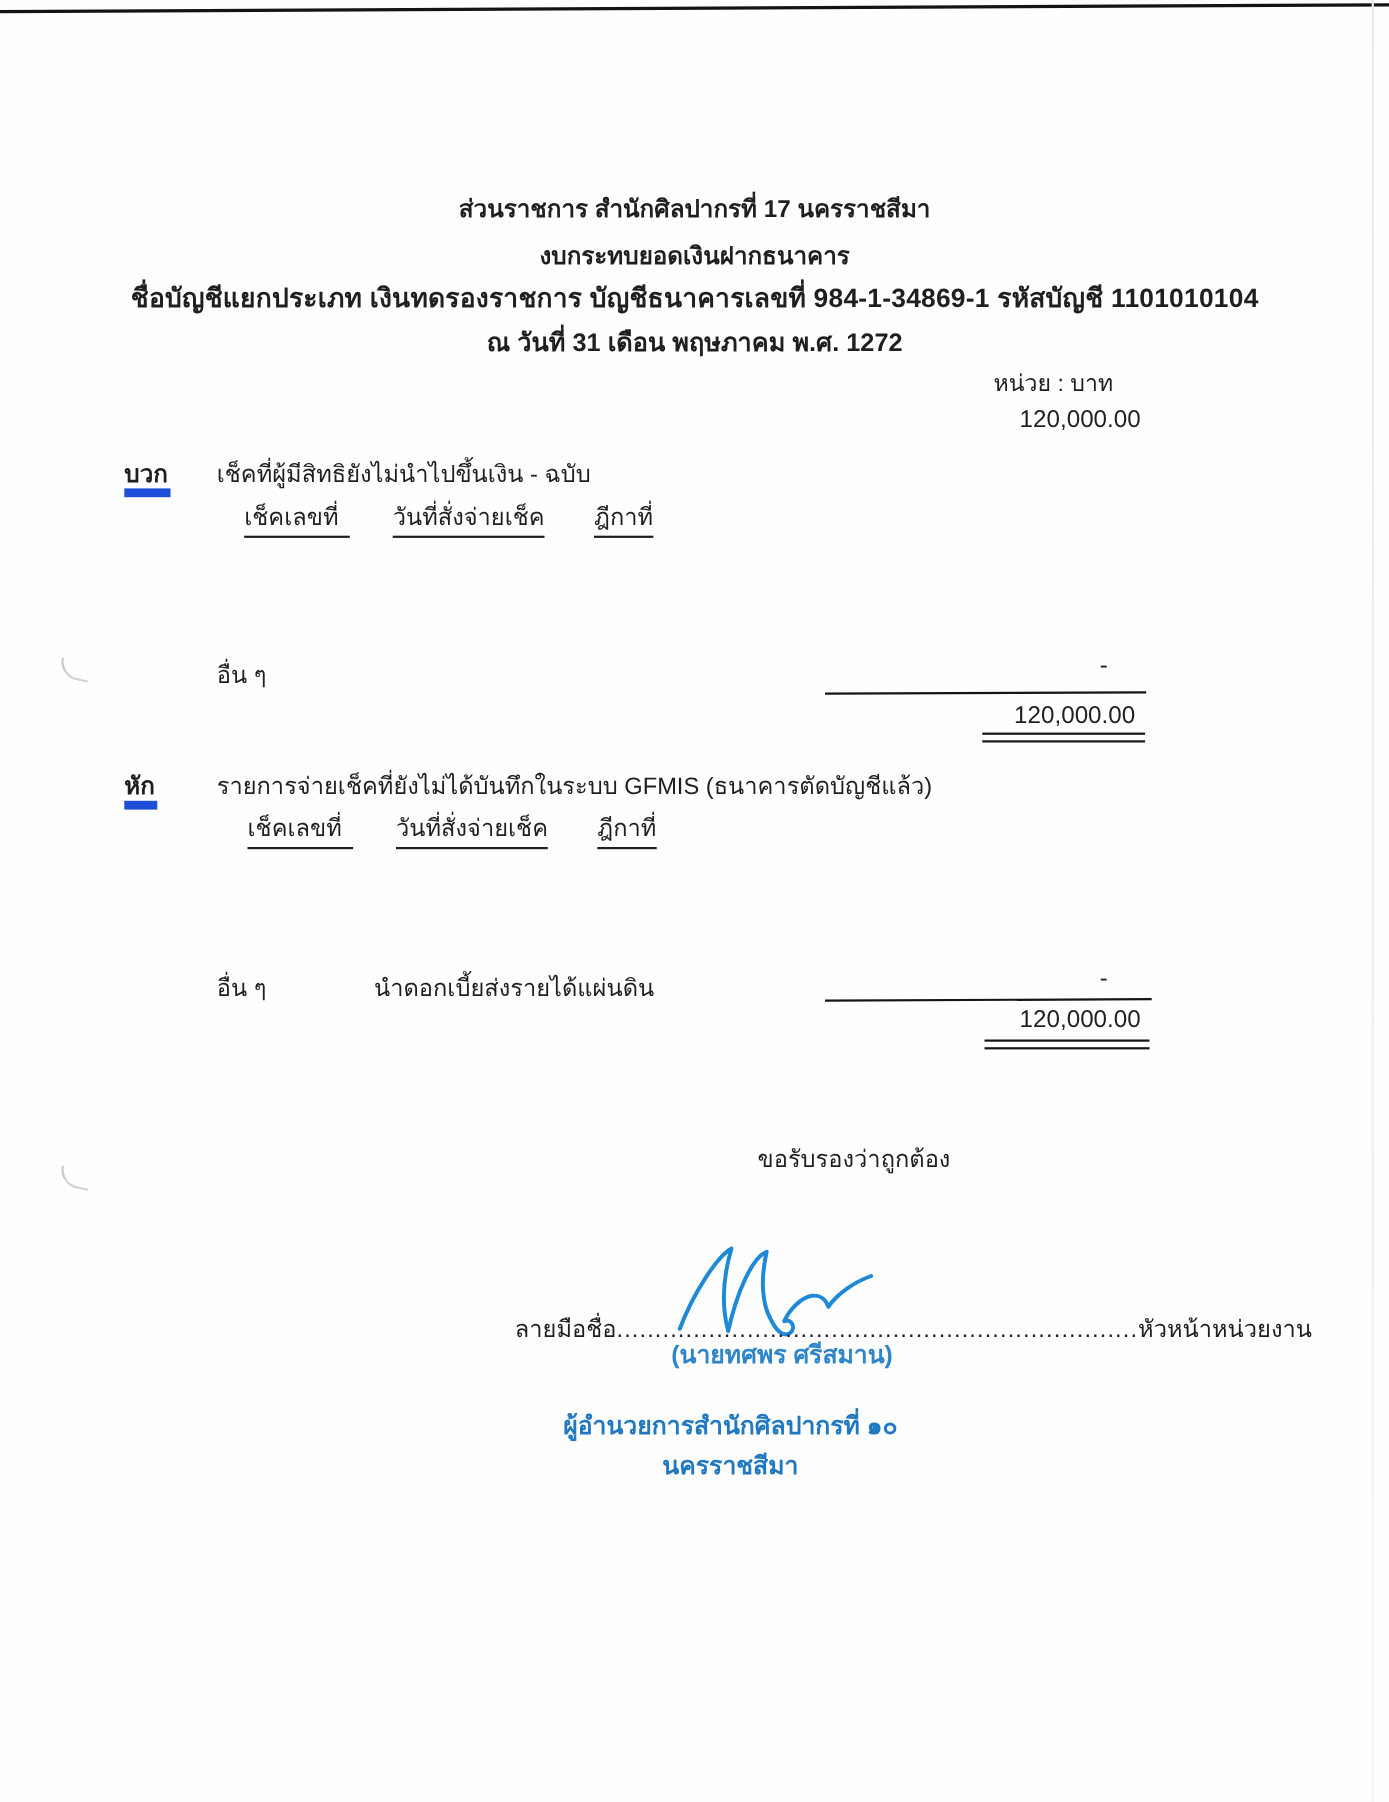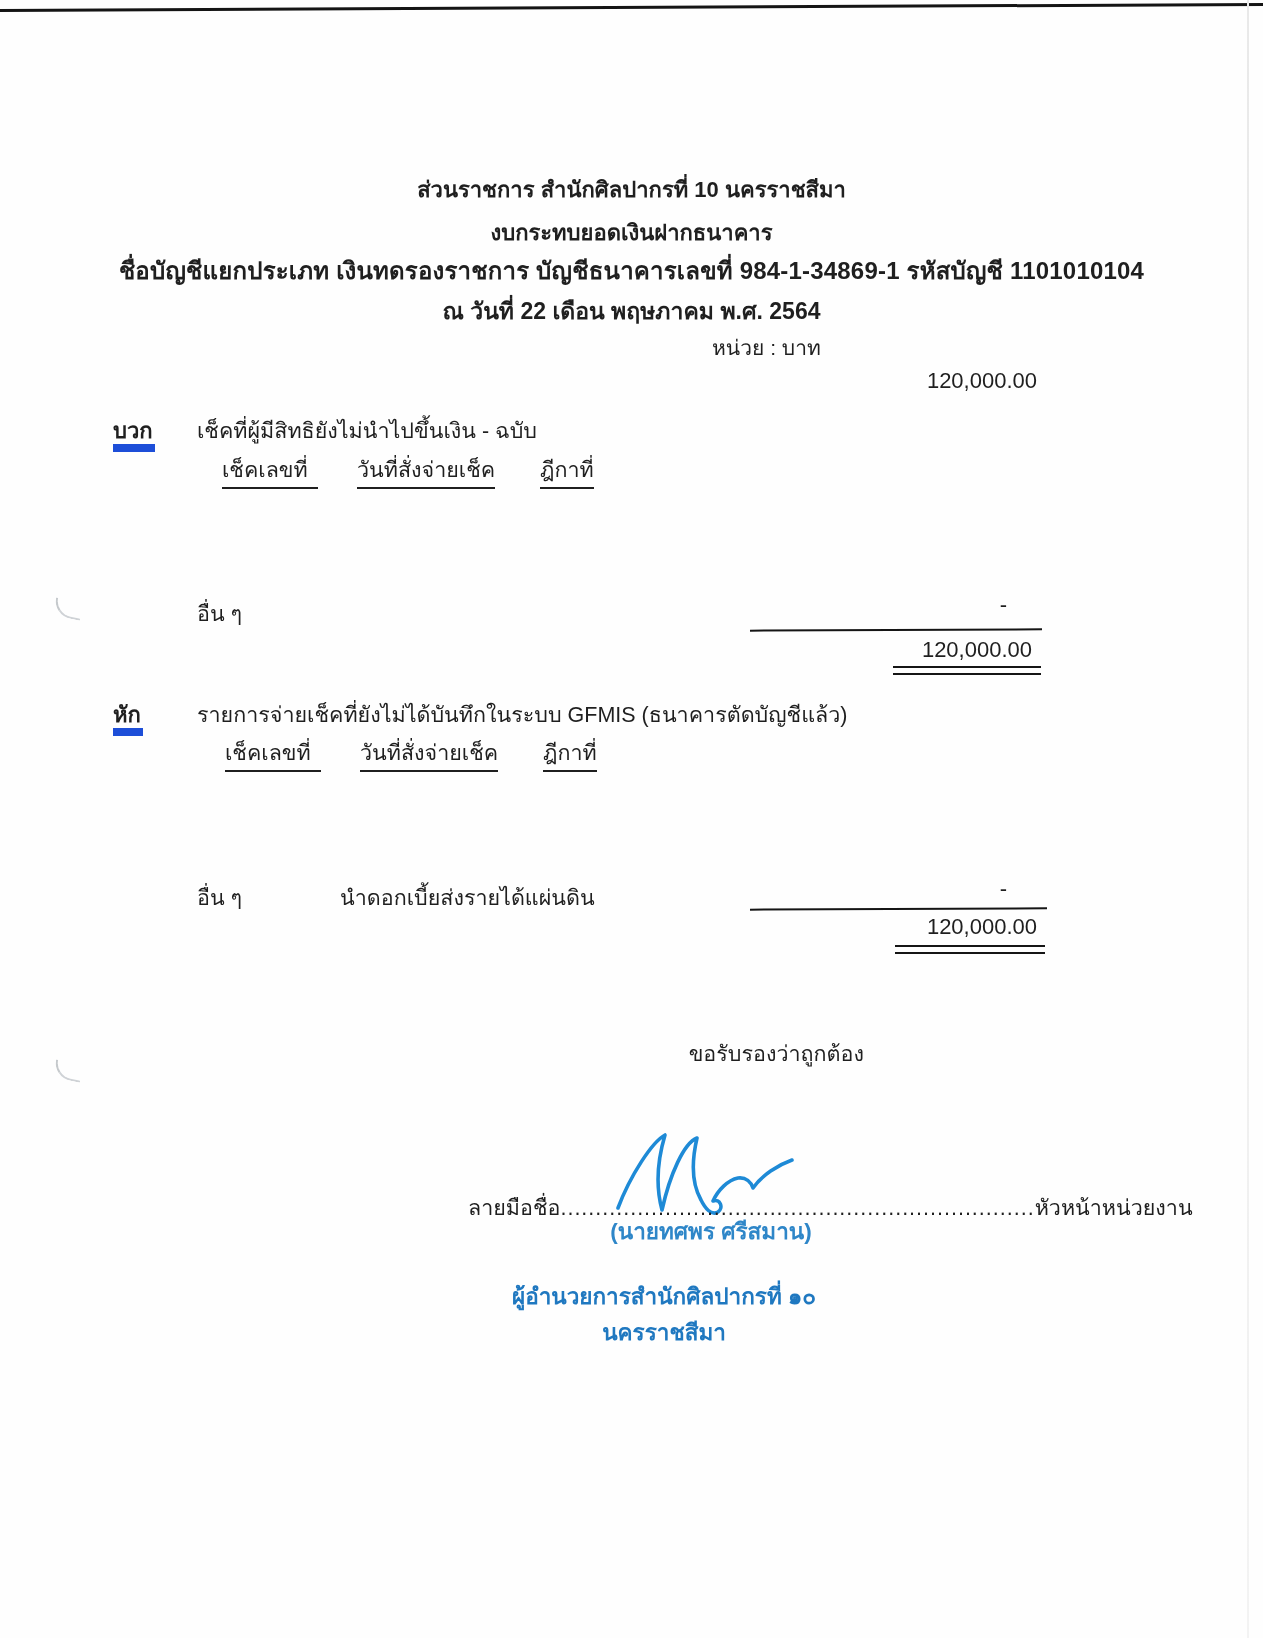--- a/index.html
+++ b/index.html
@@ -27,21 +27,21 @@
     border-bottom:2px solid #b6bcc1;
     border-bottom-left-radius:18px;
     opacity:.65;transform:rotate(12deg);
   }
   
   .h-center{left:0;width:1263px;text-align:center;}
   .h1{top:172px;font-size:22px;font-weight:bold;}
   .h2{top:215px;font-size:22px;font-weight:bold;}
   .h3{top:251px;font-size:24px;font-weight:bold;letter-spacing:.2px;text-align:center;}
   .h4{top:293px;font-size:23px;font-weight:bold;}
-  .unit{top:331px;left:712px;width:300px;text-align:left;font-size:21px;}
+  .unit{top:331px;left:712px;width:300px;text-align:right;font-size:21px;}
   
   .lbl-bold{font-size:21.5px;font-weight:bold;}
   .txt{font-size:21.5px;}
   .amount{font-size:22px;text-align:right;}
   .kw{font-weight:bold;font-size:22px;border-bottom:8px solid #1d4ed8;padding:0 2px 1px 0;}
   .colhead{font-size:21.5px;border-bottom:2px solid #1f1f1f;padding-bottom:1px;}
   .rule{height:2px;background:#151515;}
   .dbl-rule{height:5px;border-top:2.5px solid #151515;border-bottom:2px solid #151515;}
   
   .cert{top:1036px;left:564px;width:300px;text-align:right;font-size:21.5px;}
@@ -56,24 +56,24 @@
 </head>
 <body>
 
 <div class="page">
 
   <div class="abs top-scan-line"></div>
   <div class="abs edge-shadow"></div>
   <div class="abs margin-mark" style="left:54px;top:600px;"></div>
   <div class="abs margin-mark" style="left:54px;top:1062px;"></div>
 
-  <div class="abs h-center h1">ส่วนราชการ สำนักศิลปากรที่ 10 นครราชสีมา</div>
+  <div class="abs h-center h1">ส่วนราชการ สำนักศิลปากรที่ 17 นครราชสีมา</div>
   <div class="abs h-center h2">งบกระทบยอดเงินฝากธนาคาร</div>
   <div class="abs h-center h3">ชื่อบัญชีแยกประเภท เงินทดรองราชการ  บัญชีธนาคารเลขที่  984-1-34869-1 รหัสบัญชี 1101010104</div>
-  <div class="abs h-center h4">ณ วันที่  22 เดือน  พฤษภาคม พ.ศ.  2564</div>
+  <div class="abs h-center h4">ณ วันที่  31 เดือน  พฤษภาคม พ.ศ.  1272</div>
   <div class="abs unit">หน่วย : บาท</div>
 
   <div class="abs amount" style="left:877px;top:368px;width:160px;">120,000.00</div>
 
   <div class="abs" style="left:113px;top:413px;">
     <span class="kw">บวก</span>
   </div>
   <div class="abs txt" style="left:197px;top:413px;">เช็คที่ผู้มีสิทธิยังไม่นำไปขึ้นเงิน - ฉบับ</div>
 
   <div class="abs colhead" style="left:222px;top:452px;padding-right:10px;">เช็คเลขที่</div>

